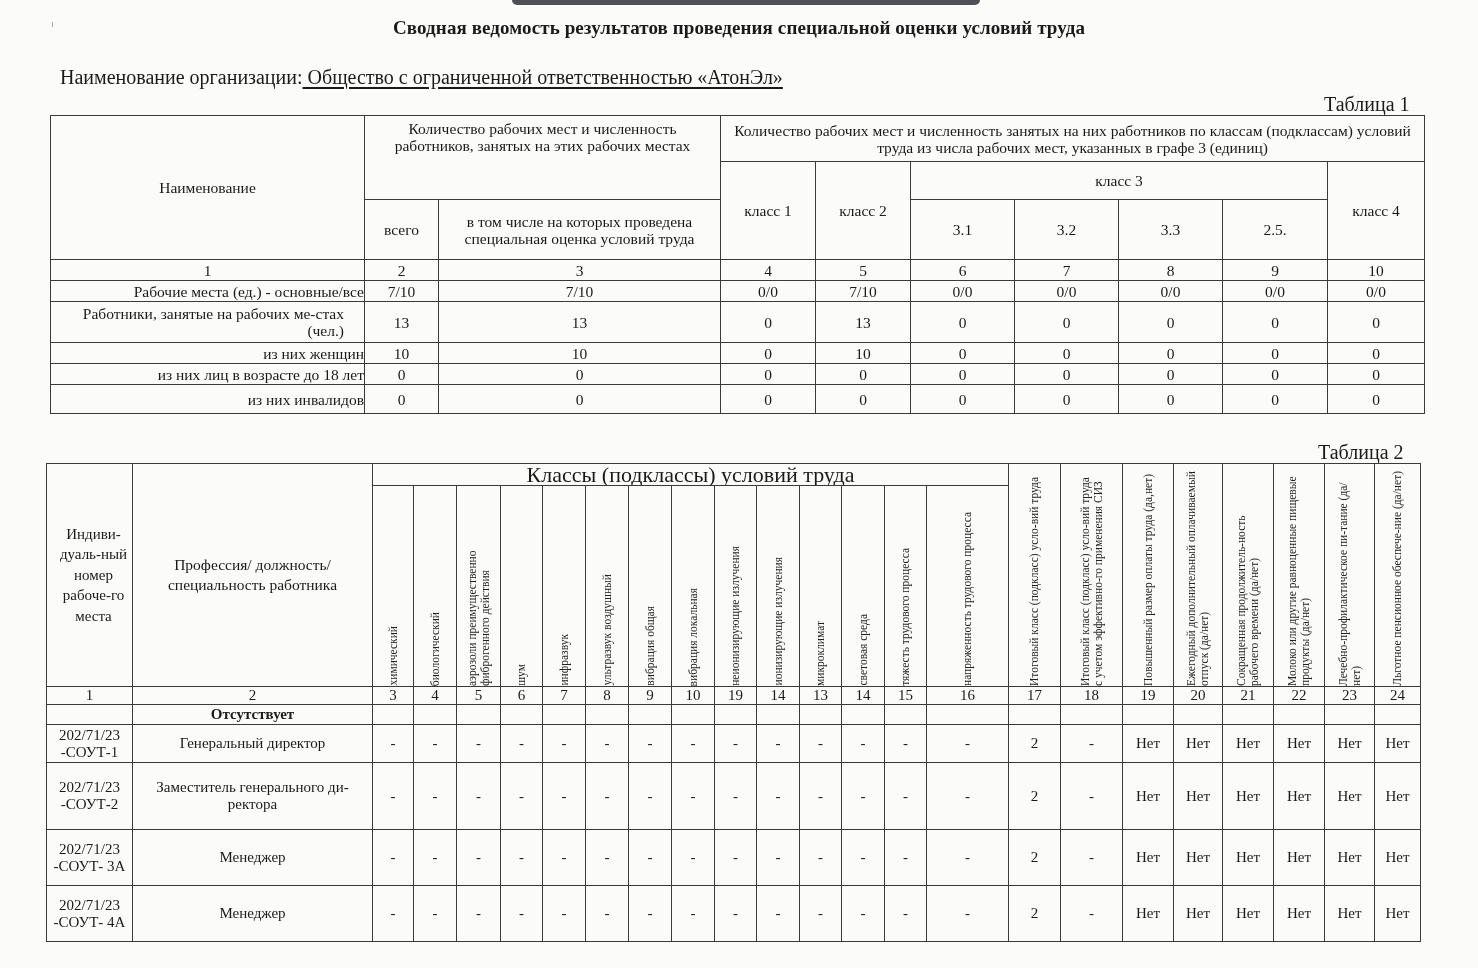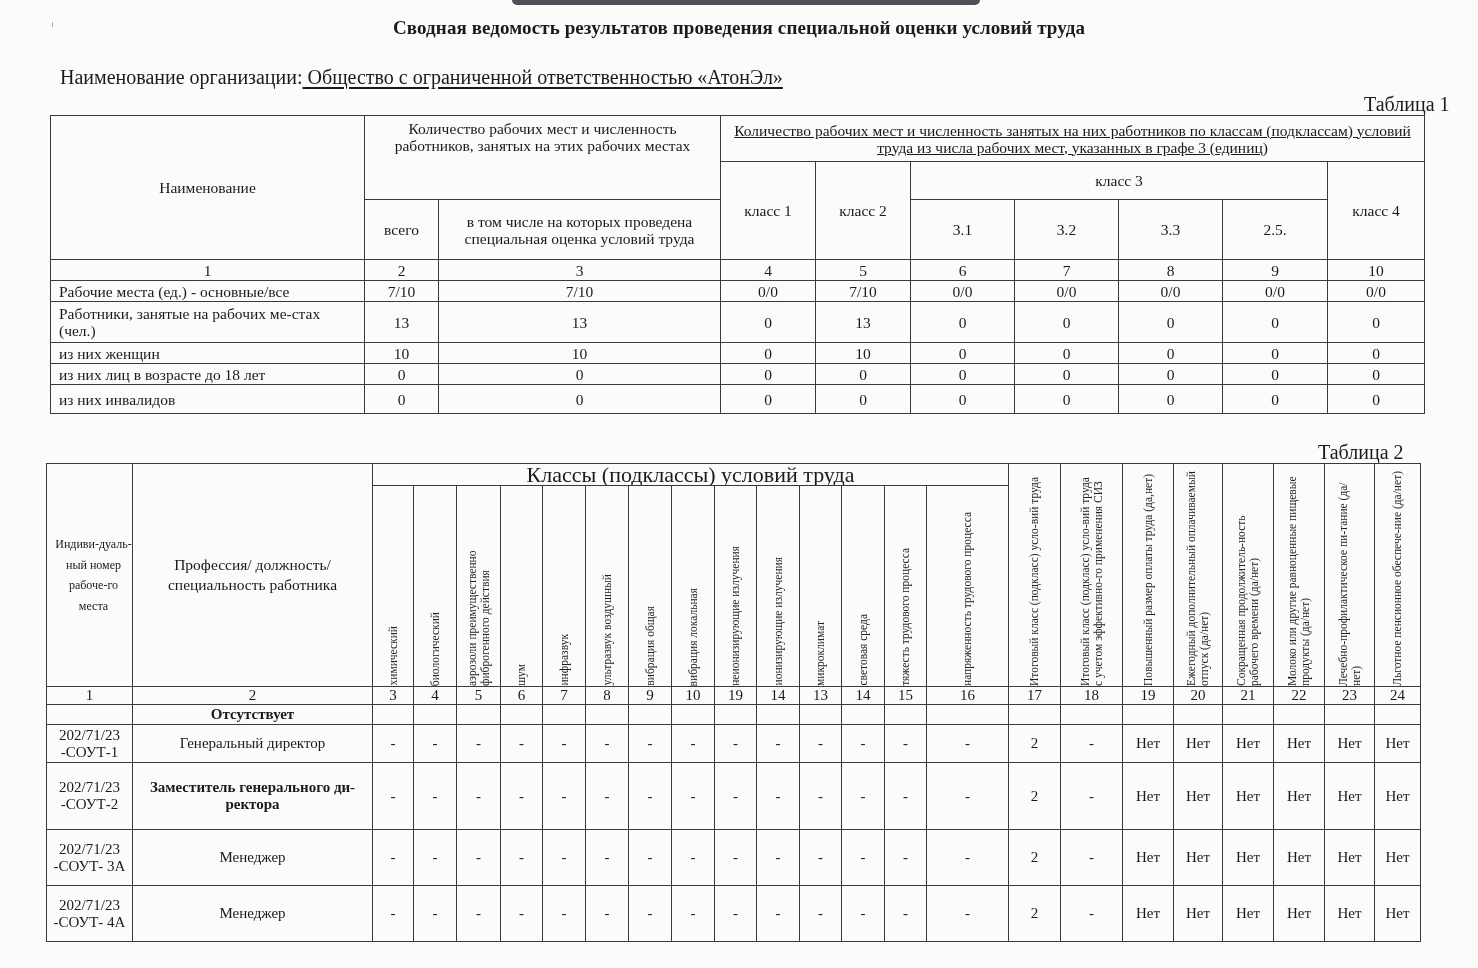--- a/index.html
+++ b/index.html
@@ -20,21 +20,21 @@
   .org-line {
     position:absolute; left:60px; top:66px; font-size:20px;
   }
   .org-line .val { text-decoration:underline; text-underline-offset:3px; }
   .tab-caption { position:absolute; font-size:20px; }
   table.t { position:absolute; border-collapse:collapse; table-layout:fixed; }
   table.t td {
     border:1.2px solid #3a3a3a; padding:0; text-align:center; vertical-align:middle;
     font-size:15.5px; line-height:17px; overflow:hidden;
   }
-  table.t td.left { text-align:left; padding-left:8px; }
+  table.t td.left { text-align:right; padding-left:8px; }
   #t1 { left:50px; top:115px; width:1374px; }
   #t2 { left:46px; top:463px; width:1374px; }
   #t2 td { font-size:15px; }
   .vert-wrap {
     height:200px; display:flex; align-items:flex-end; justify-content:center;
   }
   .vert {
     writing-mode:vertical-rl; transform:rotate(180deg);
     font-size:11.5px; line-height:13px; text-align:left; max-height:196px;
     padding-bottom:6px; color:#222;
@@ -47,40 +47,40 @@
 
 <div class="topbar"></div>
 <div class="speck"></div>
 
 <div class="doc-title">Сводная ведомость результатов проведения специальной оценки условий труда</div>
 
 <div class="org-line">
   <span>Наименование организации:</span><span class="val"> Общество с ограниченной ответственностью «АтонЭл» </span>
 </div>
 
-<div class="tab-caption" style="left:1364px; top:93px;">Таблица 1</div>
+<div class="tab-caption" style="left:1324px; top:93px;">Таблица 1</div>
 
 <table class="t" id="t1">
   <colgroup>
     <col style="width:314px">
       <col style="width:74px">
       <col style="width:282px">
     <col style="width:95px">
       <col style="width:95px">
       <col style="width:104px">
     <col style="width:104px">
       <col style="width:104px">
       <col style="width:105px">
       <col style="width:97px">
   </colgroup>
   <tbody>
       <tr style="height:46px">
     <td rowspan="3">Наименование</td>
     <td colspan="2" rowspan="2" style="vertical-align:top;padding:4px 20px 0;">Количество рабочих мест и численность работников, занятых на этих рабочих местах</td>
-    <td colspan="7" style="padding:0 4px;text-decoration:underline;">Количество рабочих мест и численность занятых на них работников по классам (подклассам) условий труда из числа рабочих мест, указанных в графе 3 (единиц)</td>
+    <td colspan="7" style="padding:0 4px;">Количество рабочих мест и численность занятых на них работников по классам (подклассам) условий труда из числа рабочих мест, указанных в графе 3 (единиц)</td>
   </tr>
   <tr style="height:38px">
     <td rowspan="2">класс 1</td>
     <td rowspan="2">класс 2</td>
     <td colspan="4">класс 3</td>
     <td rowspan="2">класс 4</td>
   </tr>
   <tr style="height:60px">
     <td>всего</td>
     <td style="padding:0 12px;">в том числе на которых проведена специальная оценка условий труда</td>
@@ -188,21 +188,21 @@
       <col style="width:62px">
       <col style="width:51px">
       <col style="width:49px">
     <col style="width:51px">
       <col style="width:51px">
       <col style="width:50px">
       <col style="width:46px">
   </colgroup>
   <tbody>
       <tr style="height:22px">
-    <td rowspan="2" style="font-size:12px;line-height:20.5px;padding-left:8px;">Индиви-дуаль-ный номер рабоче-го места</td>
+    <td rowspan="2" style="font-size:15px;line-height:20.5px;padding-left:8px;">Индиви-дуаль-ный номер рабоче-го места</td>
     <td rowspan="2" style="padding:0 18px;font-size:15.5px;line-height:20.5px;">Профессия/ должность/ специальность работника</td>
     <td colspan="14" style="font-size:22px;">Классы (подклассы) условий труда</td>
     <td rowspan="2">
           <div class="vert-wrap" style="height:222px">
             <span class="vert" style="max-height:216px">Итоговый класс (подкласс) усло-вий труда</span>
           </div>
         </td>
     <td rowspan="2">
           <div class="vert-wrap" style="height:222px">
             <span class="vert" style="max-height:216px">Итоговый класс (подкласс) усло-вий труда с учетом эффективно-го применения СИЗ</span>
@@ -386,21 +386,21 @@
     <td>Нет</td>
     <td>Нет</td>
     <td>Нет</td>
     <td>Нет</td>
     <td>Нет</td>
     <td>Нет</td>
   </tr>
 
   <tr style="height:38px">
     <td>202/71/23 -СОУТ-2</td>
-    <td style="padding:16px 10px;font-weight:bold;">Заместитель генерального ди-ректора</td>
+    <td style="padding:16px 10px;">Заместитель генерального ди-ректора</td>
     <td>-</td>
     <td>-</td>
     <td>-</td>
     <td>-</td>
     <td>-</td>
     <td>-</td>
     <td>-</td>
     <td>-</td>
     <td>-</td>
     <td>-</td>

